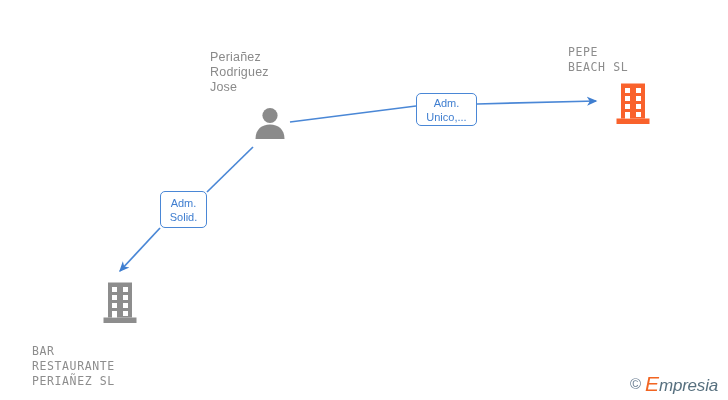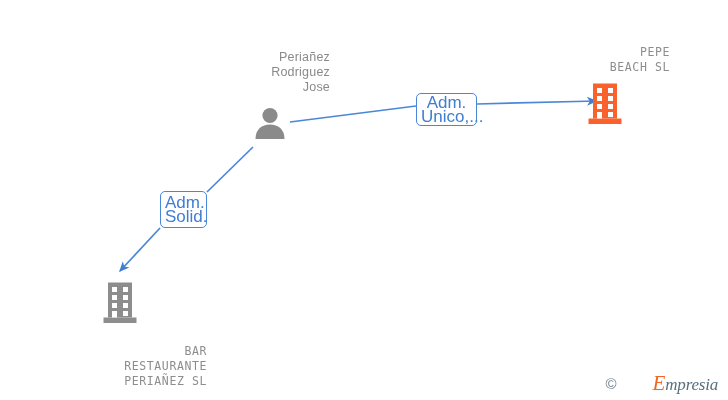--- a/index.html
+++ b/index.html
@@ -29,21 +29,21 @@
     width: 728px;
     height: 400px;
     pointer-events: none;
   }
 
   
   .node {
     position: absolute;
   }
   .node-label {
-    text-align: right;
+    text-align: left;
     color: #8a8a8a;
     font-size: 12.5px;
     line-height: 15px;
     white-space: pre;
     letter-spacing: 0.2px;
   }
   .node-label.company {
     color: #8d8d8d;
     font-family: "DejaVu Sans Mono", "Liberation Mono", monospace;
     font-size: 11.5px;
@@ -57,21 +57,21 @@
   }
 
   
   .rel-box {
     position: absolute;
     box-sizing: border-box;
     background: #ffffff;
     border: 1.4px solid #4a87d6;
     border-radius: 5px;
     color: #3f7ed0;
-    font-size: 17px;
+    font-size: 11px;
     line-height: 14px;
     text-align: center;
     display: flex;
     flex-direction: column;
     justify-content: center;
     padding: 3px 4px;
     white-space: pre;
   }
 
   
@@ -83,27 +83,26 @@
     align-items: center;
     gap: 4px;
     user-select: none;
   }
   #watermark .copy {
     color: #6b7f94;
     font-size: 15px;
     line-height: 1;
   }
   #watermark .brand {
-    font-family: Liberation Serif, serif;
+    font-family: Liberation Sans, sans-serif;
     font-style: italic;
     font-size: 17px;
     line-height: 1;
     color: #57707f;
     letter-spacing: -0.2px;
-    margin-left: 32px;
   }
   #watermark .brand .cap {
     color: #f26522;
     font-size: 21px;
   }
 </style>
 </head>
 <body>
 
 <div id="canvas">
@@ -132,21 +131,21 @@
 Rodriguez
 Jose</div>
     <div class="icon-wrap" style="margin-top:8px;">
       <svg width="40" height="40" viewBox="0 0 40 40">
         <circle cx="20" cy="12.5" r="7.6" fill="#8a8a8a"></circle>
         <path d="M5.5,36 C5.5,26.4 11.8,21.6 20,21.6 C28.2,21.6 34.5,26.4 34.5,36 Z" fill="#8a8a8a"></path>
       </svg>
     </div>
   </div>
 
-  <div class="node" style="left:540px; top:45px; width:130px;">
+  <div class="node" style="left:568px; top:45px; width:130px;">
     <div class="node-label company">PEPE
 BEACH SL</div>
     <div class="icon-wrap" style="margin-top:7px;">
       <svg width="38" height="44" viewBox="0 0 38 44">
         <rect x="7" y="1.5" width="24" height="35" fill="#f9622c"></rect>
         <rect x="2.5" y="36.5" width="33" height="5.5" fill="#f9622c"></rect>
         <rect x="11" y="6" width="5" height="5" fill="#ffffff"></rect>
         <rect x="22" y="6" width="5" height="5" fill="#ffffff"></rect>
         <rect x="11" y="14" width="5" height="5" fill="#ffffff"></rect>
         <rect x="22" y="14" width="5" height="5" fill="#ffffff"></rect>

